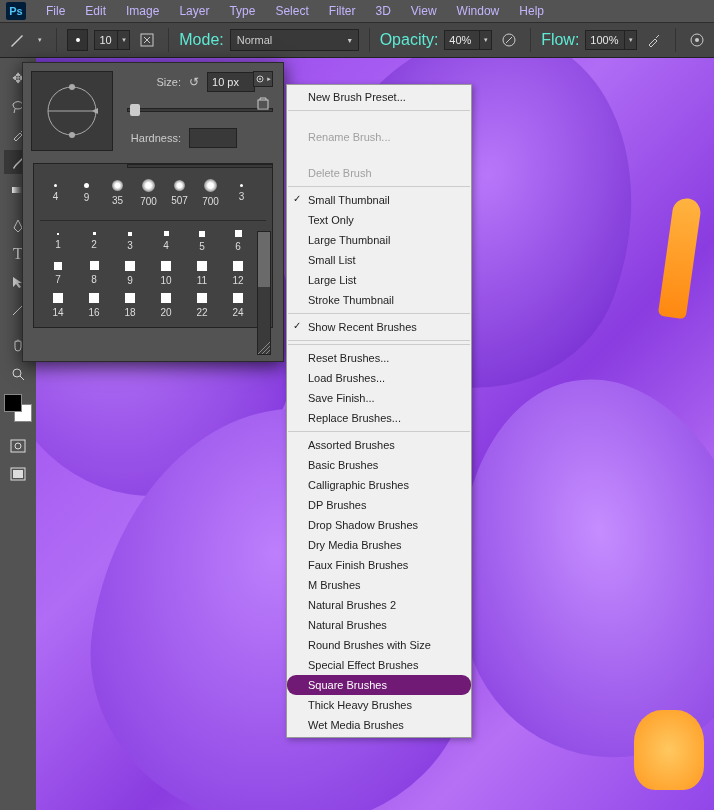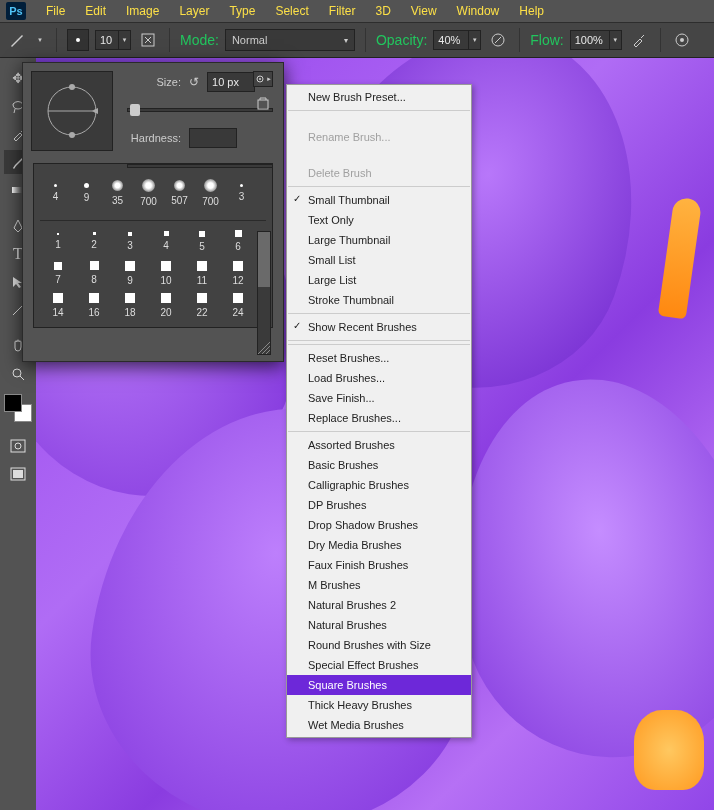--- a/index.html
+++ b/index.html
@@ -1,25 +1,25 @@
 <!DOCTYPE html>
 <html><head>
 <meta charset="utf-8">
 <style>
   * { margin:0; padding:0; box-sizing:border-box; font-family:"Segoe UI",Tahoma,sans-serif; }
   body { background:#535353; width:714px; height:810px; overflow:hidden; position:relative; font-size:11px; color:#ccc; }
   .menubar { background:#535353; height:22px; display:flex; align-items:center; padding:0 6px; gap:0; }
   .ps-logo { width:20px; height:18px; background:#001e3a; color:#4fc3f7; font-weight:bold; font-size:11px; display:flex; align-items:center; justify-content:center; border-radius:2px; margin-right:10px; }
-  .menubar .m { padding:2px 10px; color:#fde047; font-size:12px; }
+  .menubar .m { padding:2px 10px; color:#c4b5fd; font-size:12px; }
   .optbar { background:#454545; border-top:1px solid #2d2d2d; border-bottom:1px solid #222; height:36px; display:flex; align-items:center; padding:0 6px; gap:6px; }
   .optbar .sep { width:1px; height:24px; background:#333; margin:0 4px; }
   .brush-icon { width:22px; height:22px; display:flex; align-items:center; justify-content:center; }
   .num-field { background:#393939; border:1px solid #222; color:#e8e8e8; height:20px; padding:0 4px; font-size:11px; display:flex; align-items:center; }
   .dd-arrow { width:12px; height:20px; background:#393939; border:1px solid #222; border-left:none; display:flex; align-items:center; justify-content:center; font-size:7px; color:#ccc; }
-  .optlabel { color:#22c55e; font-size:14px; }
+  .optlabel { color:#5eead4; font-size:16px; }
   .mode-select { background:#393939; border:1px solid #222; height:22px; width:130px; display:flex; align-items:center; justify-content:space-between; padding:0 6px; font-size:11px; }
   .opt-btn { width:22px; height:22px; display:flex; align-items:center; justify-content:center; border:1px solid transparent; }
   .toolcol { position:absolute; left:0; top:58px; width:36px; background:#535353; height:752px; display:flex; flex-direction:column; align-items:center; padding-top:6px; }
   .tool { width:28px; height:24px; display:flex; align-items:center; justify-content:center; margin:2px 0; color:#ddd; font-size:14px; }
   .canvas { position:absolute; left:36px; top:58px; width:678px; height:752px; background:linear-gradient(135deg,#7d3fd9 0%,#a256f0 20%,#b06cf5 40%,#8a3ce0 60%,#b670f5 80%,#9146e8 100%); overflow:hidden; }
   .petal { position:absolute; border-radius:50% 50% 50% 50% / 60% 60% 40% 40%; }
   .brush-panel { position:absolute; left:22px; top:62px; width:262px; height:300px; background:#535353; border:1px solid #2a2a2a; box-shadow:0 4px 18px rgba(0,0,0,0.7); }
   .bp-top { height:96px; display:flex; padding:8px 10px 8px 8px; gap:10px; position:relative; }
   .bp-preview { width:82px; height:80px; background:#3a3a3a; border:1px solid #222; position:relative; display:flex; align-items:center; justify-content:center; }
   .bp-controls { flex:1; position:relative;}
@@ -35,21 +35,21 @@
   .brush-dot { background:#fff; border-radius:50%; }
   .brush-sq { background:#fff; }
   .brush-num { font-size:10px; color:#ddd; }
   .brush-panel .scrollbar { position:absolute; right:12px; top:168px; width:14px; height:124px; background:#3a3a3a; border:1px solid #222; }
   .scroll-thumb { background:#6a6a6a; width:100%; height:55px; }
   .ctx-menu { position:absolute; left:286px; top:84px; width:186px; background:#f0f0f0; border:1px solid #999; box-shadow:2px 2px 6px rgba(0,0,0,0.3); color:#222; font-size:11px; padding:2px 0; }
   .ctx-menu hr { border:none; border-top:1px solid #ccc; margin:3px 1px; }
   .ctx-item { padding:3px 10px 3px 21px; position:relative; line-height:14px; }
   .ctx-item.disabled { color:#a0a0a0;margin-top:16px; }
   .ctx-item.checked::before { content:"✓"; position:absolute; left:6px; top:2px; font-size:10px; }
-  .ctx-item.hl { background:#6d28d9; color:#fff; }
+  .ctx-item.hl { background:#701a75; color:#fff;border-radius:9px; }
   .swatches { width:28px; height:28px; position:relative; margin-top:6px; }
   .sw-fg { position:absolute; width:18px; height:18px; background:#000; border:1px solid #888; left:0; top:0; }
   .sw-bg { position:absolute; width:18px; height:18px; background:#fff; border:1px solid #888; right:0; bottom:0; }
 </style>
 </head>
 <body>
 
 <div class="menubar">
   <div class="ps-logo">Ps</div>
   <div id="menus" style="display: flex;">

